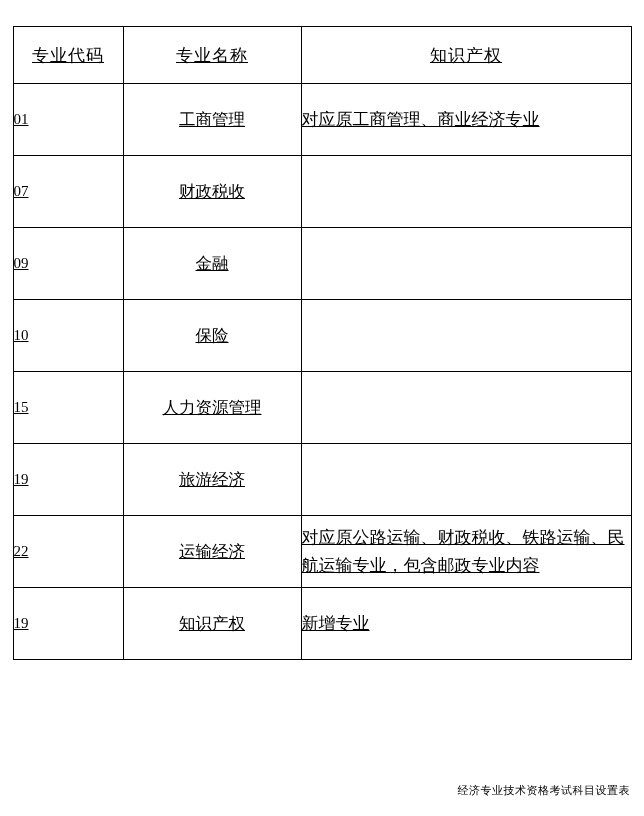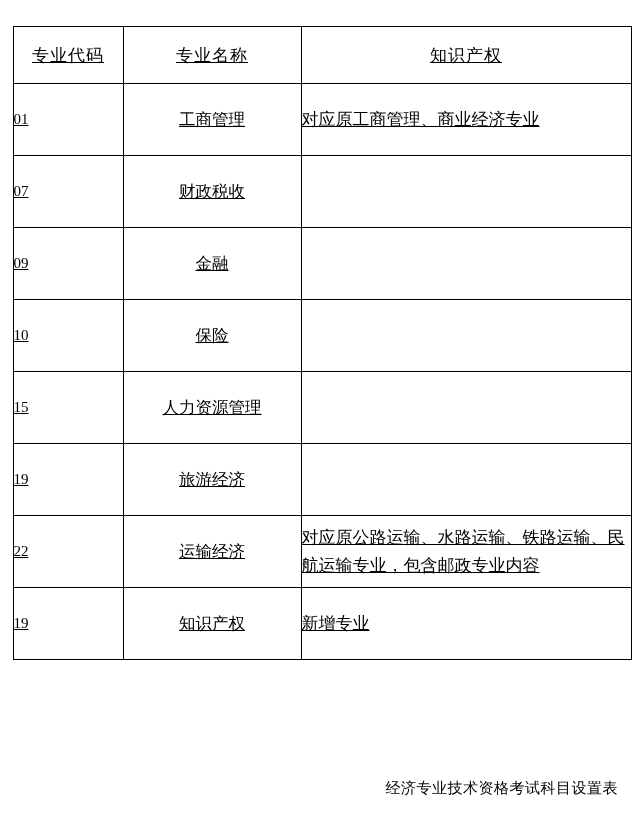--- a/index.html
+++ b/index.html
@@ -63,23 +63,23 @@
     text-align: left;
     font-size: 17px;
     line-height: 1.6;
     padding: 0 6px 0 8px;
   }
   .desc-inner {
     display: block;
   }
   .footer-note {
     position: absolute;
-    right: 26px;
+    right: 14px;
     bottom: 18px;
-    font-size: 15px;
+    font-size: 11px;
     letter-spacing: 0.5px;
     white-space: nowrap;
   }
 </style>
 </head>
 <body>
 
 <div class="page">
 
   <table class="spec-table">
@@ -135,21 +135,21 @@
         <td class="cell-code">19</td>
         <td class="cell-name">旅游经济</td>
         <td class="cell-desc">
             <span class="desc-inner"></span>
           </td>
       </tr>
       <tr class="body-row">
         <td class="cell-code">22</td>
         <td class="cell-name">运输经济</td>
         <td class="cell-desc">
-            <span class="desc-inner">对应原公路运输、水路运输、铁路运输、民航运输专业，包含邮政专业内容</span>
+            <span class="desc-inner">对应原公路运输、财政税收、铁路运输、民航运输专业，包含邮政专业内容</span>
           </td>
       </tr>
       <tr class="body-row">
         <td class="cell-code">19</td>
         <td class="cell-name">知识产权</td>
         <td class="cell-desc">
             <span class="desc-inner">新增专业</span>
           </td>
       </tr>
     </tbody>

